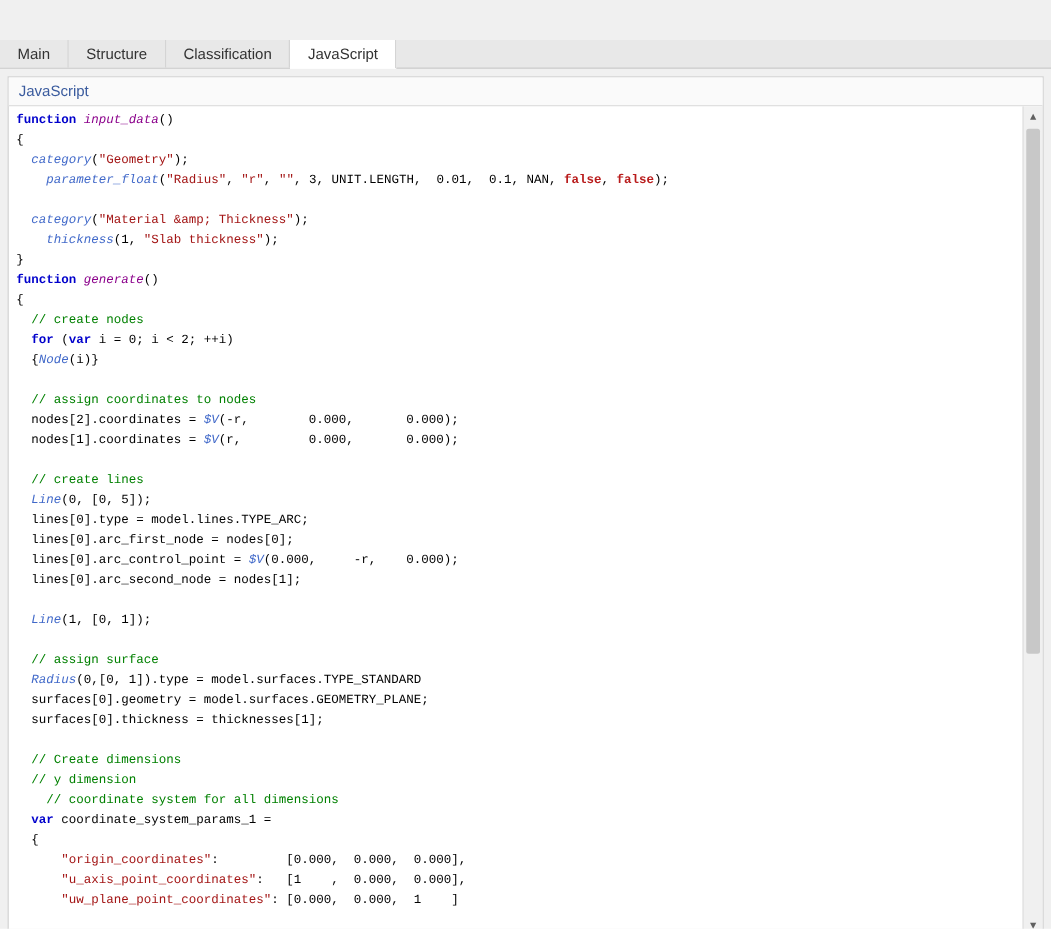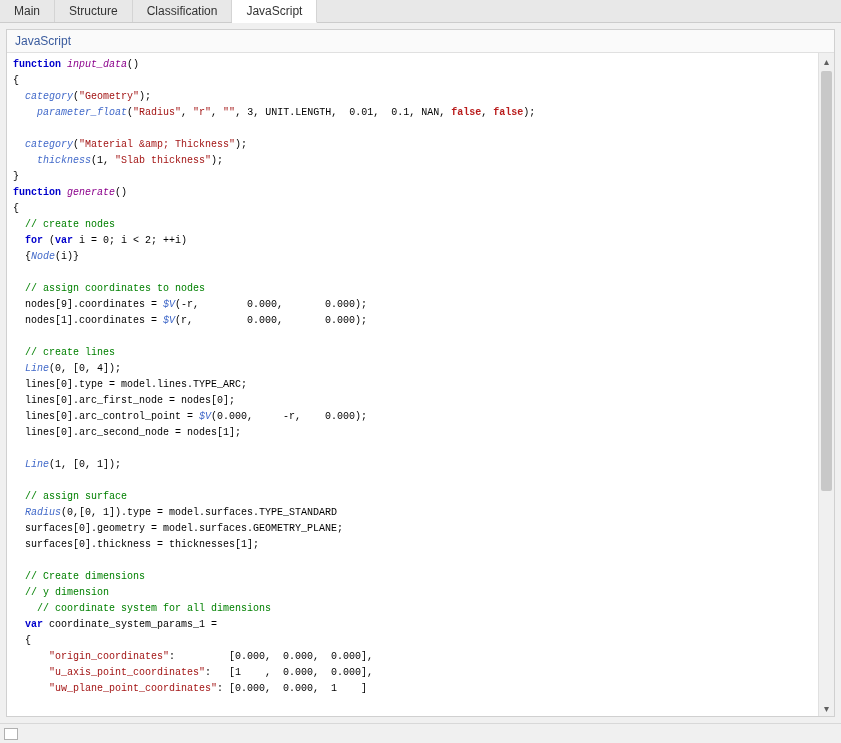--- a/index.html
+++ b/index.html
@@ -11,20 +11,21 @@
     background: #f0f0f0;
     width: 841px;
     height: 743px;
     overflow: hidden;
   }
   .tabs {
     display: flex;
     background: #e8e8e8;
     border-bottom: 1px solid #ccc;
     padding: 0;
+    margin-top: 32px;
   }
   .tab {
     padding: 4px 14px;
     background: #e8e8e8;
     border-right: 1px solid #d4d4d4;
     color: #333;
     cursor: pointer;
     font-size: 12px;
   }
   .tab.active {
@@ -129,25 +130,25 @@
   <span class="fni">category</span>(<span class="str">"Material &amp;amp; Thickness"</span>);
     <span class="fni">thickness</span><span>(1, </span><span class="str">"Slab thickness"</span>);
 <span>}</span>
 <span class="kw">function</span> <span class="fn">generate</span><span>()</span>
 <span>{</span>
   <span class="cm">// create nodes</span>
   <span class="kw">for</span> (<span class="kw">var</span><span> i = 0; i &lt; 2; ++i)</span>
   {<span class="fni">Node</span><span>(i)}</span>
 
   <span class="cm">// assign coordinates to nodes</span>
-  <span>nodes[9].coordinates = </span><span class="fni">$V</span><span>(-r,        0.000,       0.000);</span>
+  <span>nodes[2].coordinates = </span><span class="fni">$V</span><span>(-r,        0.000,       0.000);</span>
   <span>nodes[1].coordinates = </span><span class="fni">$V</span><span>(r,         0.000,       0.000);</span>
 
   <span class="cm">// create lines</span>
-  <span class="fni">Line</span><span>(0, [0, 4]);</span>
+  <span class="fni">Line</span><span>(0, [0, 5]);</span>
   <span>lines[0].type = model.lines.TYPE_ARC;</span>
   <span>lines[0].arc_first_node = nodes[0];</span>
   <span>lines[0].arc_control_point = </span><span class="fni">$V</span><span>(0.000,     -r,    0.000);</span>
   <span>lines[0].arc_second_node = nodes[1];</span>
 
   <span class="fni">Line</span><span>(1, [0, 1]);</span>
 
   <span class="cm">// assign surface</span>
   <span class="fni">Radius</span><span>(0,[0, 1]).type = model.surfaces.TYPE_STANDARD</span>
   <span>surfaces[0].geometry = model.surfaces.GEOMETRY_PLANE;</span>

